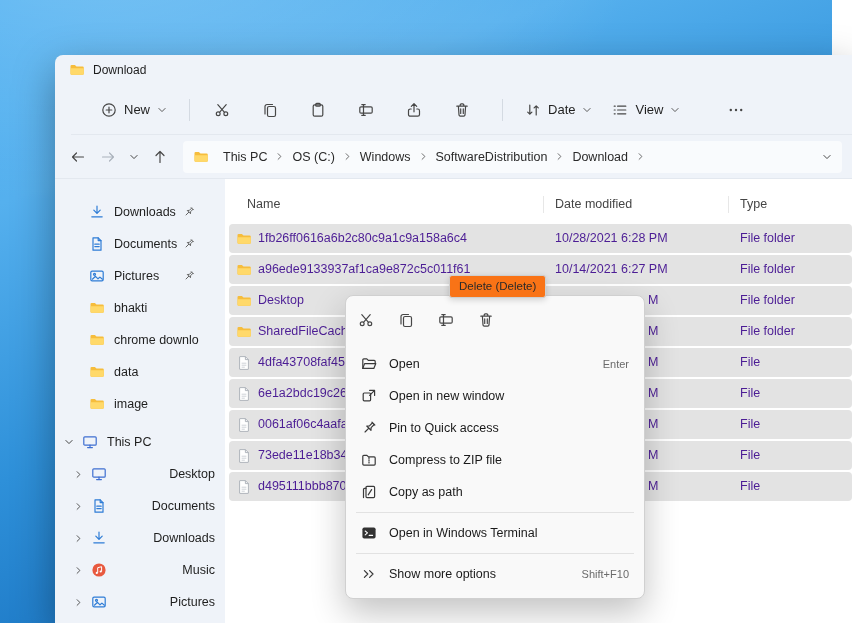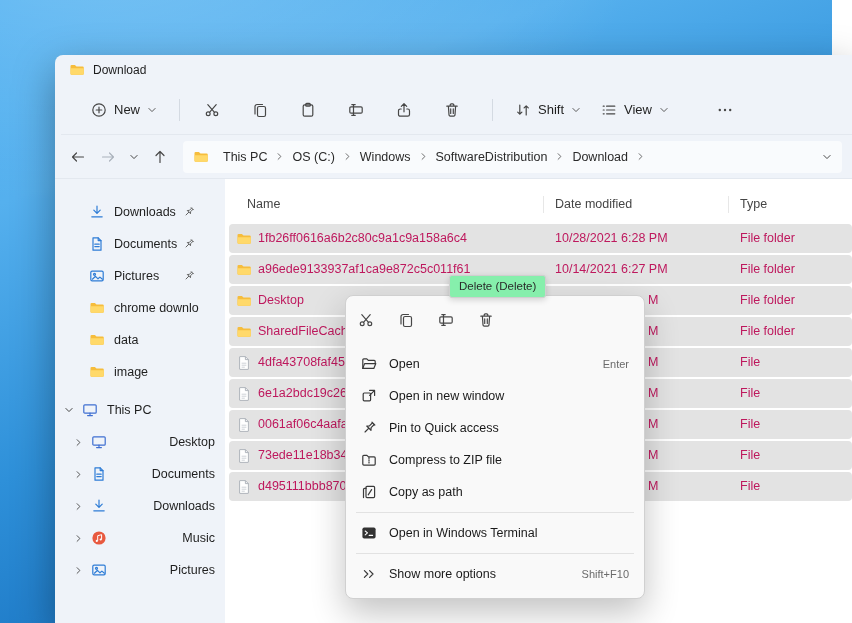--- a/index.html
+++ b/index.html
@@ -22,21 +22,21 @@
   
   .window {
     position:absolute; left:55px; top:55px; width:797px; height:568px;
     background:#eff3f9; border-radius:8px 0 0 0; overflow:hidden;
     box-shadow:0 14px 42px rgba(0,0,0,.35);
   }
   .titlebar { position:absolute; top:0; left:0; right:0; height:30px; display:flex; align-items:center; gap:8px; padding-left:14px; }
   .title { font-size:12px; color:#1d1d1d; }
 
   
-  .toolbar { position:absolute; top:30px; left:6px; right:0; height:50px; display:flex; align-items:center; padding-left:20px; border-bottom:1px solid #e3e8ef; }
+  .toolbar { position:absolute; top:30px; left:16px; right:0; height:50px; display:flex; align-items:center; padding-left:20px; border-bottom:1px solid #e3e8ef; }
   .tb-btn { display:flex; align-items:center; gap:7px; height:36px; padding:0 10px; border-radius:4px; font-size:13px; color:#1f1f1f; }
   .tb-btn .chev-s { color:#5b5b5b; }
   .tb-sep { width:1px; height:22px; background:#d4dae2; margin:0 12px; display:inline-block; }
   .tb-actions { display:inline-flex; align-items:center; }
   .tb-icon-btn { width:40px; height:36px; display:inline-flex; align-items:center; justify-content:center; border-radius:4px; margin-right:8px; }
   .more-btn { margin-left:26px; margin-right:0; }
 
   
   .addressbar { position:absolute; top:80px; left:0; right:0; height:44px; display:flex; align-items:center; padding:0 10px 0 8px; border-bottom:1px solid #e3e8ef; }
   .nav-btn { width:30px; height:30px; display:inline-flex; align-items:center; justify-content:center; border-radius:4px; color:#3c3c3c; }
@@ -64,21 +64,21 @@
   .filearea { position:absolute; left:170px; top:124px; right:0; bottom:0; background:#ffffff; }
   .list-header { position:absolute; top:12px; left:0; right:0; height:26px;padding-left:15px; }
   .col { position:absolute; top:0; height:26px; line-height:26px; font-size:12.5px; color:#454545; }
   .col.name { left:22px; } .col.date { left:330px; } .col.type { left:515px; }
   .colsep { position:absolute; top:5px; width:1px; height:17px; background:#e7e7e7; }
   .colsep.s1 { left:318px; } .colsep.s2 { left:503px; }
   .rows { position:absolute; top:45px; left:0; right:0; }
   .row { position:relative; height:29px; margin:0 0 2px 4px; border-radius:4px; }
   .row.selected { background:#e3e3e3; }
   .row .ric { position:absolute; left:7px; top:50%; transform:translateY(-50%); }
-  .row span.cell { position:absolute; top:0; height:29px; line-height:29px; font-size:12.5px; color:#be185d; white-space:nowrap; }
+  .row span.cell { position:absolute; top:0; height:29px; line-height:29px; font-size:12.5px; color:#4c1d95; white-space:nowrap; }
   .row .rname { left:29px; }
   .row .rdate { left:326px; }
   .row .rdate.partial { padding-left:93px; }
   .row .rtype { left:511px; }
 
   
   .context-menu {
     position:absolute; left:290px; top:240px; width:300px;
     background:#f9f9f9; border:1px solid #d0d0d0; border-radius:8px;
     box-shadow:0 14px 34px rgba(0,0,0,.24); padding:6px 0 8px; z-index:40;
@@ -88,21 +88,21 @@
   .menu-items { margin-top:6px; }
   .mi { display:flex; align-items:center; height:32px; padding:0 11px; border-radius:4px; margin:0 4px; }
   .mi .micon { width:16px; display:inline-flex; margin-right:12px; color:#3a3a3a; }
   .mi .mlabel { font-size:12.5px; color:#1a1a1a; flex:1; white-space:nowrap; }
   .mi .mshort { font-size:11px; color:#6b6b6b; white-space:nowrap; }
   .msep { height:1px; background:#e2e2e2; margin:4px 10px; }
 
   
   .tooltip {
     position:absolute; left:394px; top:220px; height:23px; line-height:21px;
-    padding:0 9px; background:#86efac; border:1px solid #cfcfcf; border-radius:3px;
+    padding:0 9px; background:#f97316; border:1px solid #cfcfcf; border-radius:3px;
     font-size:11.5px; color:#2a2a2a; box-shadow:0 2px 6px rgba(0,0,0,.16);
     z-index:60; white-space:nowrap;
   }
 </style>
 </head>
 <body>
 
 <div class="desktop">
   <div class="window">
 
@@ -182,21 +182,21 @@
             </span>
           </button>
         </span>
       <span class="tb-sep"></span>
       <button class="tb-btn">
         <span class="ic">
             <svg viewBox="0 0 16 16" width="16" height="16" fill="none" stroke="currentColor" stroke-width="1.2" stroke-linecap="round" stroke-linejoin="round">
               <path d="M4.8 3v9.2M2.7 10.1l2.1 2.1 2.1-2.1M11.2 13V3.8M9.1 5.9l2.1-2.1 2.1 2.1"></path>
             </svg>
           </span>
-        <span>Shift</span>
+        <span>Date</span>
         <span class="ic chev-s">
             <svg viewBox="0 0 16 16" width="10" height="10" fill="none" stroke="currentColor" stroke-width="1.6" stroke-linecap="round" stroke-linejoin="round">
               <path d="M3 5.5l5 5 5-5"></path>
             </svg>
           </span>
       </button>
       <button class="tb-btn">
         <span class="ic">
             <svg viewBox="0 0 16 16" width="16" height="16" fill="none" stroke="currentColor" stroke-width="1.2" stroke-linecap="round" stroke-linejoin="round">
               <path d="M5.6 4.2h8.2M5.6 8h8.2M5.6 11.8h8.2M2.2 4.2h1M2.2 8h1M2.2 11.8h1"></path>
@@ -338,20 +338,29 @@
             </svg>
           </span>
           <span class="lbl">Pictures</span>
           <span class="pin">
             <svg viewBox="0 0 16 16" width="16" height="16" fill="none" stroke="currentColor" stroke-width="1.2" stroke-linecap="round" stroke-linejoin="round">
               <g transform="rotate(45 8 8)">
                 <path d="M6 1.8h4M6.8 1.8v4.4L5 8.2h6L9.2 6.2V1.8M8 8.2v5.4"></path>
               </g>
             </svg>
           </span>
+        </div>
+        <div class="side-item">
+          <span class="ic ic-folder">
+            <svg viewBox="0 0 16 16" width="16" height="16">
+              <path d="M1.5 4.1a1.2 1.2 0 0 1 1.2-1.2h3.2L7.5 4.5h6.1a1.2 1.2 0 0 1 1.2 1.2v5.9a1.2 1.2 0 0 1-1.2 1.2H2.7a1.2 1.2 0 0 1-1.2-1.2z" fill="#f6bd3c"></path>
+              <path d="M1.5 6.2h13.3v5.4a1.2 1.2 0 0 1-1.2 1.2H2.7a1.2 1.2 0 0 1-1.2-1.2z" fill="#ffd96a"></path>
+            </svg>
+          </span>
+          <span class="lbl">bhakti</span>
         </div>
         <div class="side-item">
           <span class="ic ic-folder">
             <svg viewBox="0 0 16 16" width="16" height="16">
               <path d="M1.5 4.1a1.2 1.2 0 0 1 1.2-1.2h3.2L7.5 4.5h6.1a1.2 1.2 0 0 1 1.2 1.2v5.9a1.2 1.2 0 0 1-1.2 1.2H2.7a1.2 1.2 0 0 1-1.2-1.2z" fill="#f6bd3c"></path>
               <path d="M1.5 6.2h13.3v5.4a1.2 1.2 0 0 1-1.2 1.2H2.7a1.2 1.2 0 0 1-1.2-1.2z" fill="#ffd96a"></path>
             </svg>
           </span>
           <span class="lbl">chrome downlo</span>
         </div>

